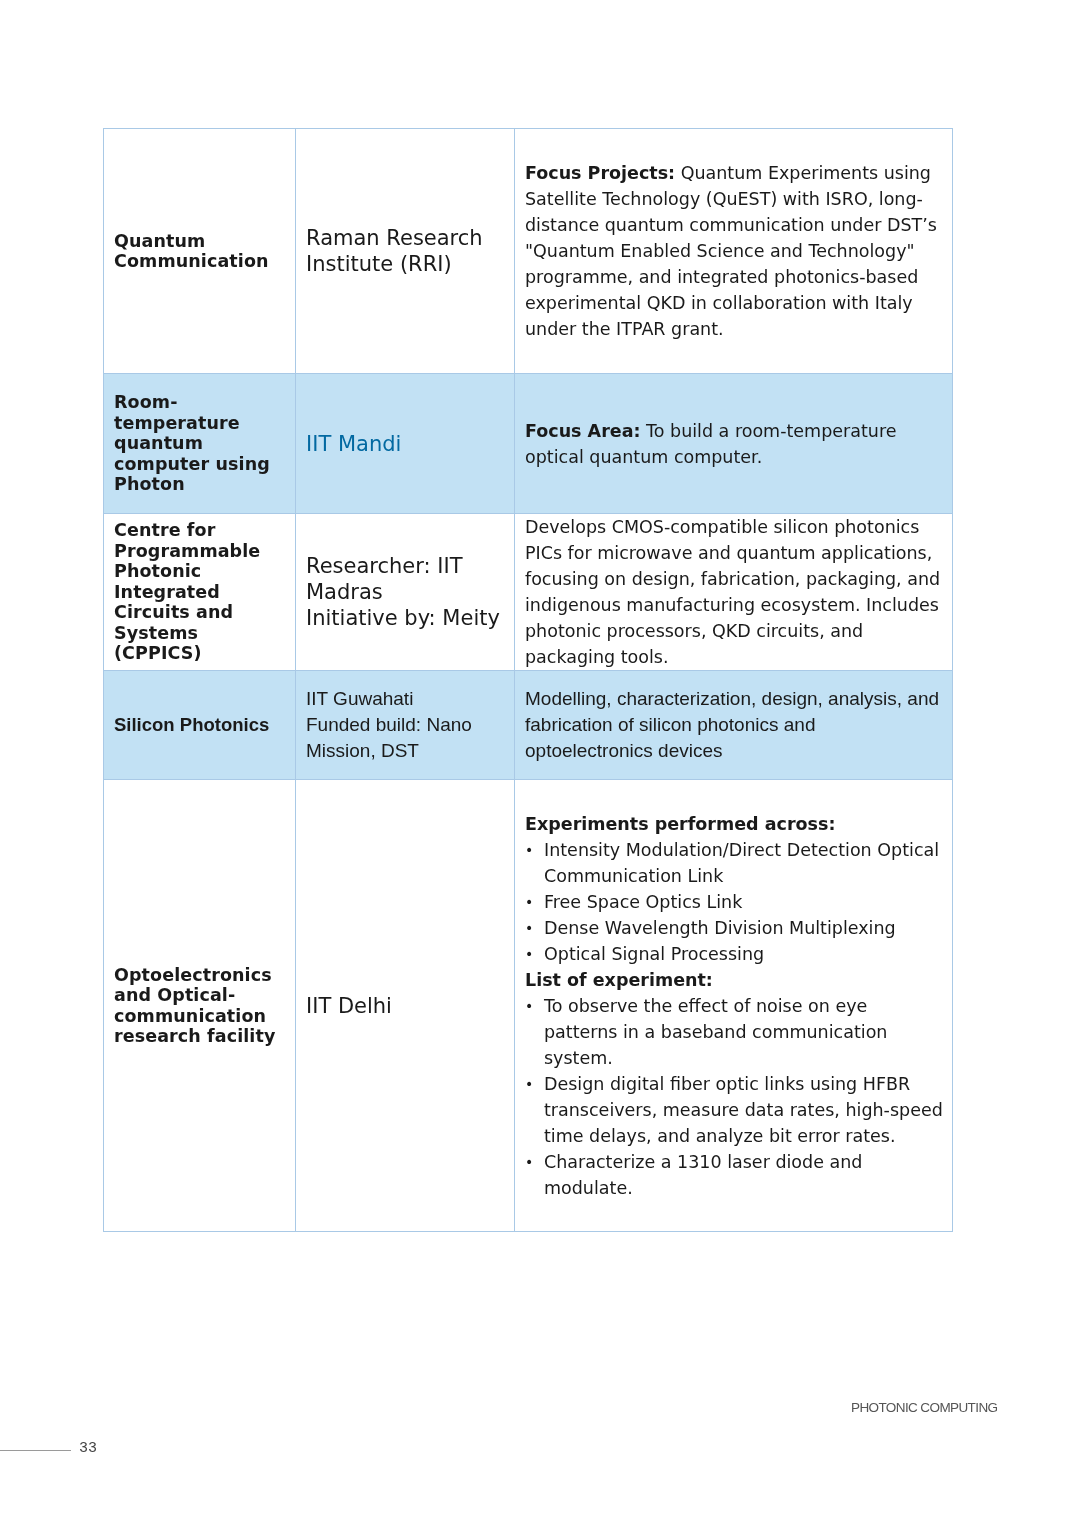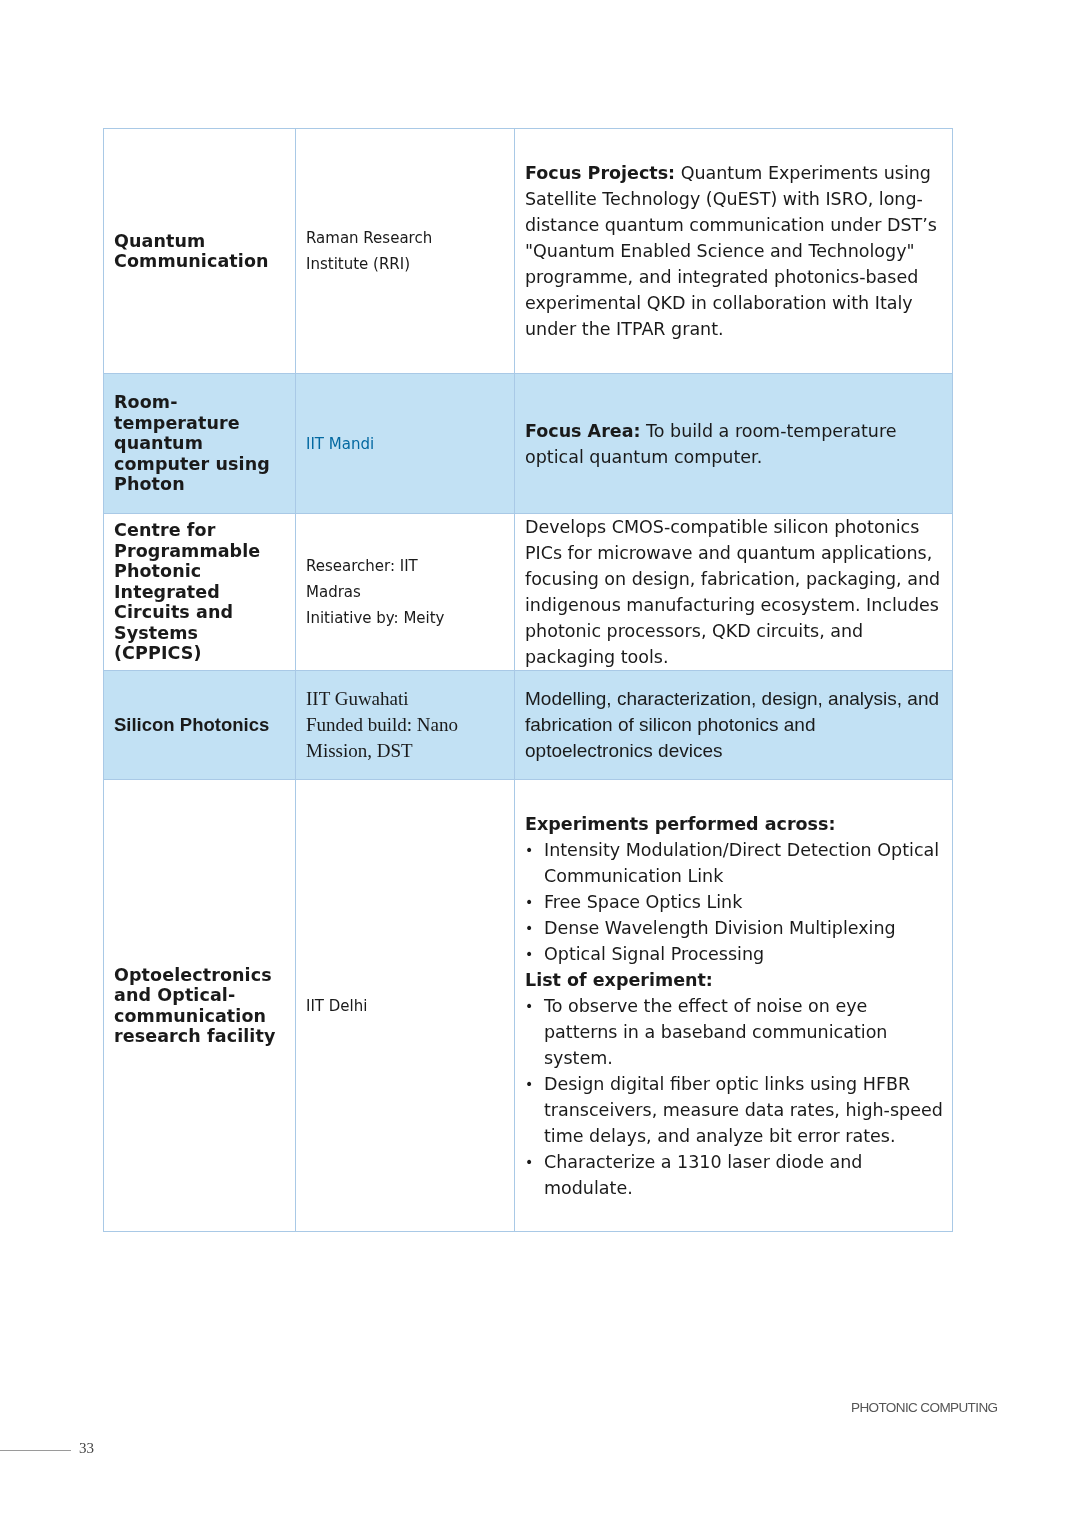--- a/index.html
+++ b/index.html
@@ -39,25 +39,25 @@
       line-height: 20.5px;
       letter-spacing: 0.1px;
     }
     .topic-cond {
       font-family: "Liberation Sans", sans-serif;
       font-weight: bold;
       font-size: 18.5px;
       line-height: 22px;
     }
     .inst {
-      font-size: 15px;
+      font-size: 21px;
       line-height: 26px;
     }
     .inst-cond {
-      font-family: Liberation Serif, serif;
+      font-family: Liberation Sans, sans-serif;
       font-size: 19px;
       line-height: 26px;
     }
     .muted { color: #0369a1; }
     .desc {
       font-size: 17.5px;
       line-height: 26px;
     }
     .desc-cond {
       font-family: "Liberation Sans", sans-serif;
@@ -90,21 +90,21 @@
       left: 0;
       top: 1450px;
       width: 71px;
       height: 1px;
       background: #9a9a9a;
     }
     .page-number {
       position: absolute;
       left: 79px;
       top: 1440px;
-      font-family: Liberation Serif, serif;
+      font-family: Liberation Mono, monospace;
       font-size: 15px;
       color: #444444;
     }
     .running-title {
       position: absolute;
       left: 851px;
       top: 1400px;
       font-family: "Liberation Sans", sans-serif;
       font-size: 13.5px;
       color: #555555;

